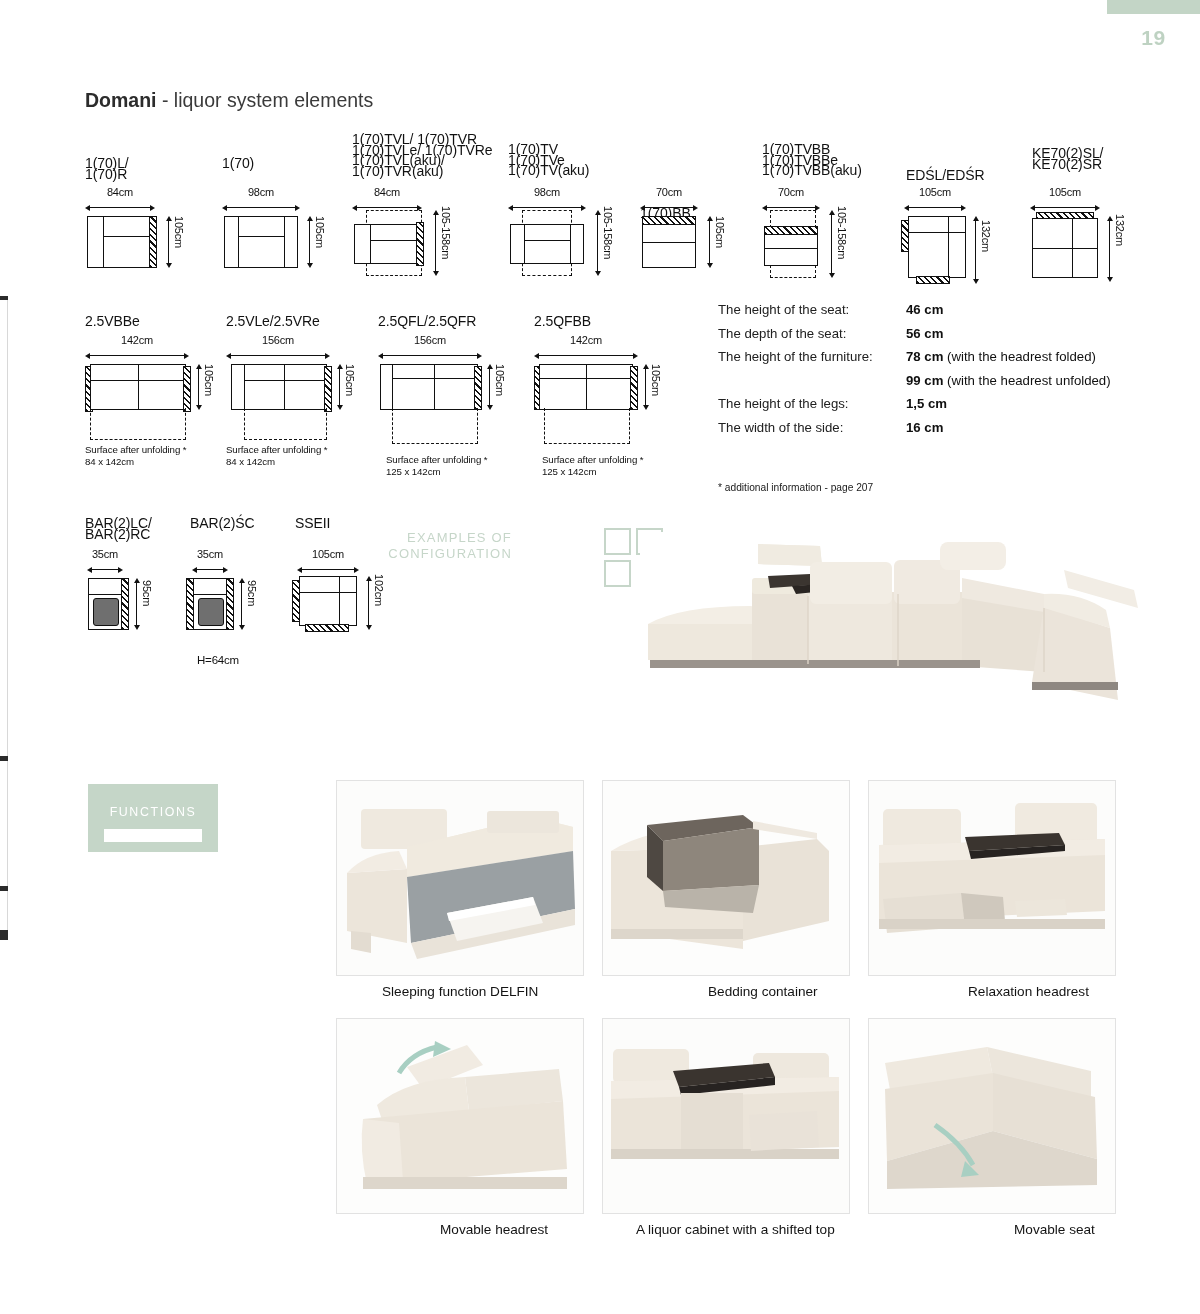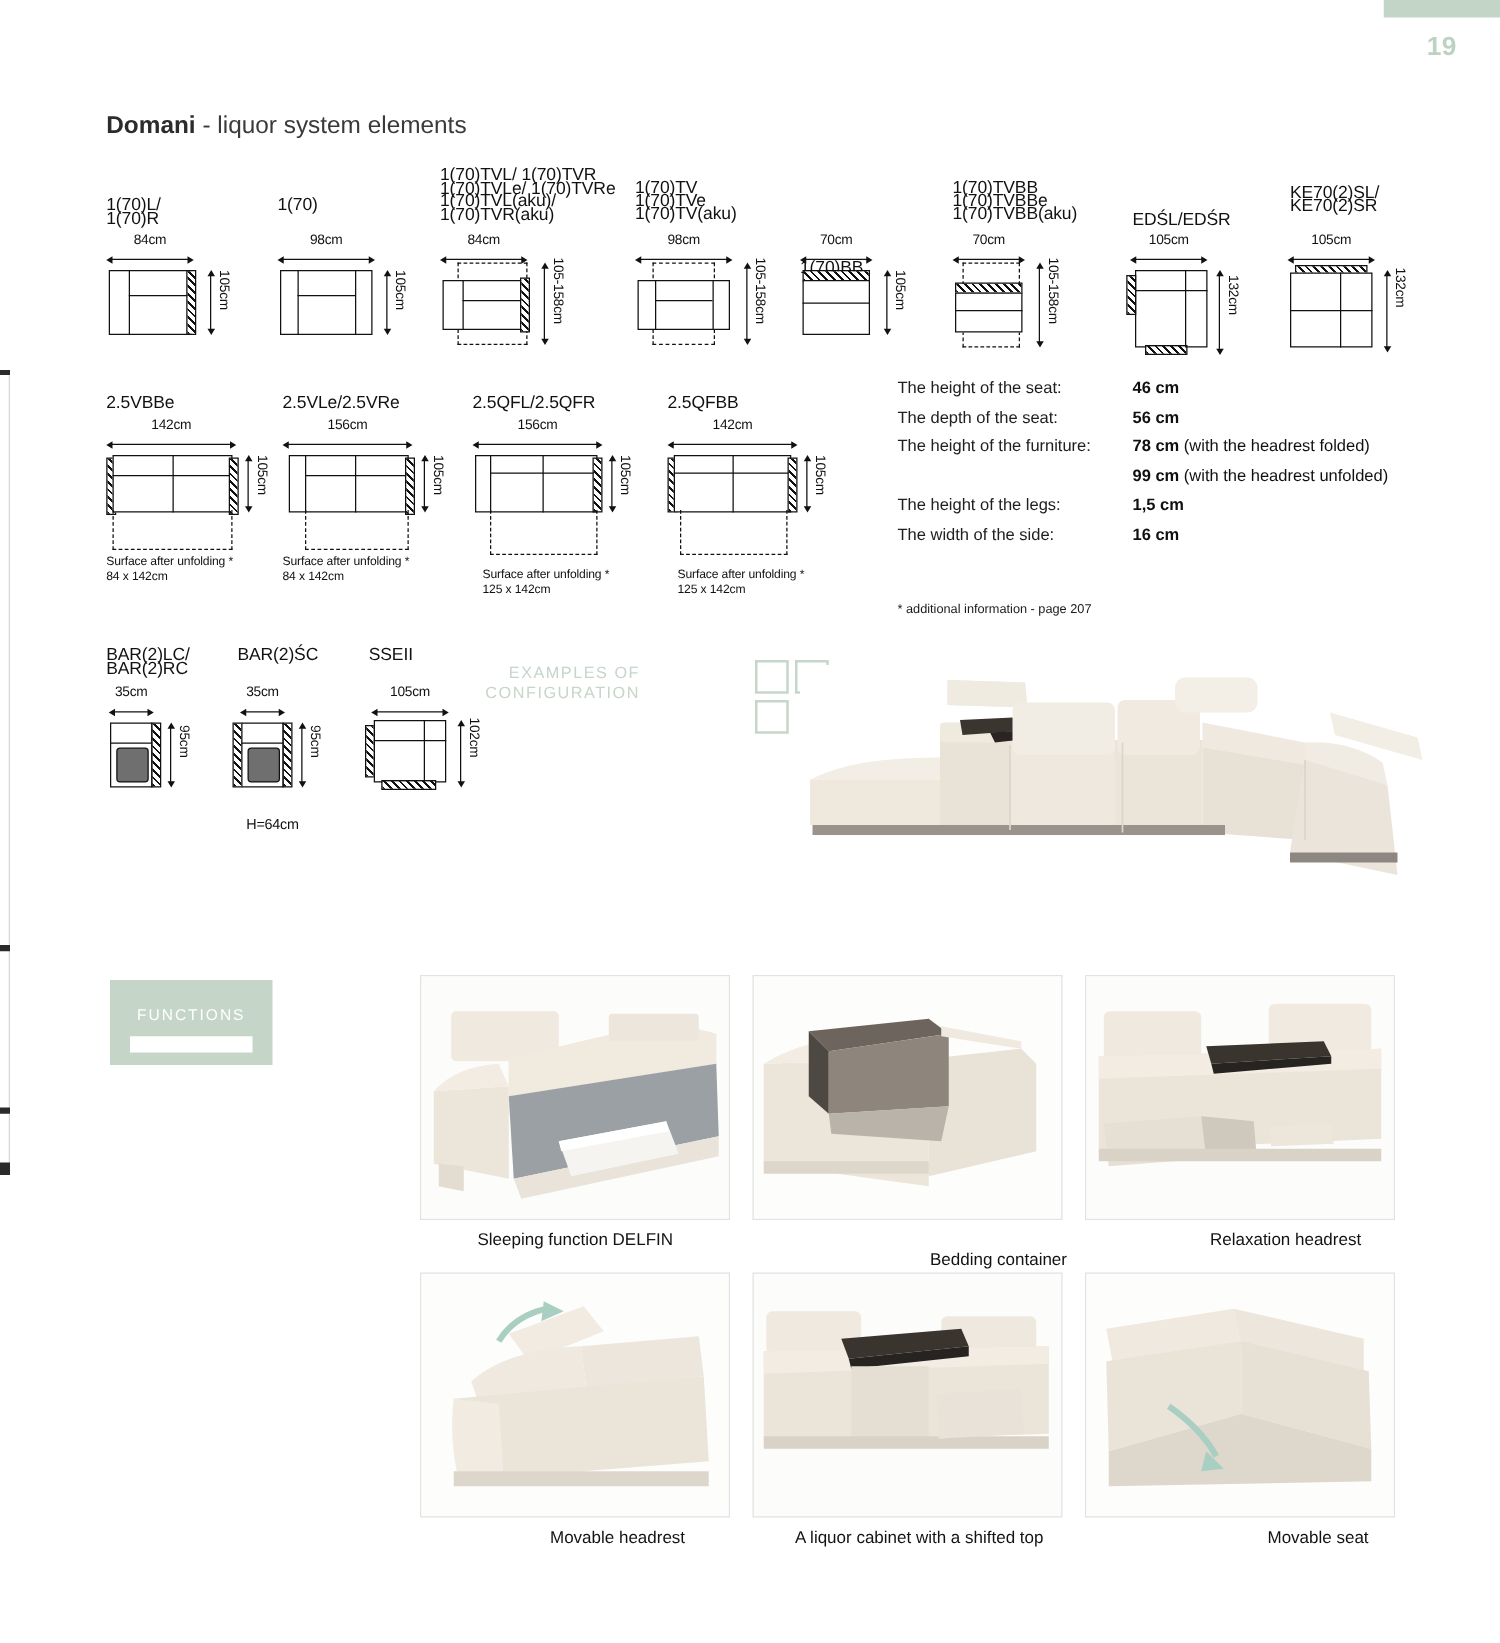--- a/index.html
+++ b/index.html
@@ -606,21 +606,21 @@
         <path d="M8 70 Q50 44 120 48 L140 66 Z" fill="#f2ece3"></path>
         <path d="M140 66 L214 58 L226 70 L226 140 L140 160 Z" fill="#e9e2d7"></path>
         <path d="M44 44 L140 34 L156 46 L60 60 Z" fill="#6d655d"></path>
         <path d="M44 44 L60 60 L60 110 L44 96 Z" fill="#4e4842"></path>
         <path d="M60 60 L156 46 L156 104 L60 110 Z" fill="#8e867c"></path>
         <path d="M60 110 L156 104 L150 132 L62 126 Z" fill="#b9b3a9"></path>
         <path d="M150 40 L214 52 L214 58 L150 48 Z" fill="#efe9e0"></path>
         <rect x="8" y="148" width="132" height="10" fill="#ddd6cb"></rect>
       </svg>
     </div>
-    <div class="photo-caption" style="left:106px;top:220px;margin-left:36px;">Bedding container</div>
+    <div class="photo-caption" style="left:106px;top:204px;">Bedding container</div>
   </div>
 
   <div class="photo-cell" style="left:532px;top:0;width:248px;height:225px;">
     <div class="photo-frame" style="width:248px;height:196px;">
       <svg width="246" height="194" viewBox="0 0 246 194">
         <rect width="246" height="194" fill="#fcfcfb"></rect>
         <rect x="14" y="28" width="78" height="40" rx="5" fill="#efe9df"></rect>
         <rect x="146" y="22" width="82" height="42" rx="5" fill="#f0eae0"></rect>
         <path d="M10 64 L236 58 L236 130 L10 140 Z" fill="#ebe4d9"></path>
         <path d="M10 64 L236 58 L236 74 L10 82 Z" fill="#f2ece3"></path>

